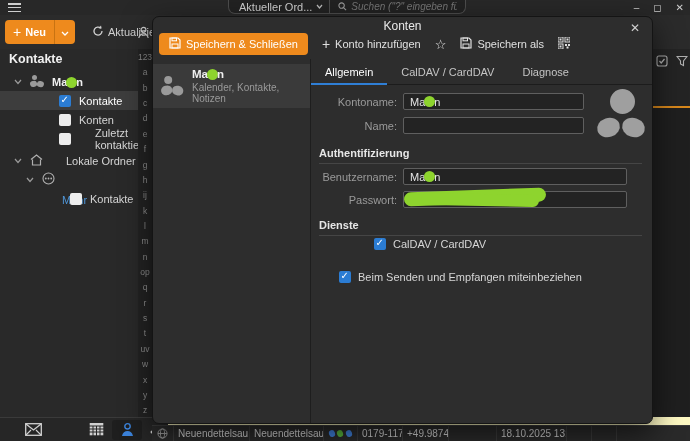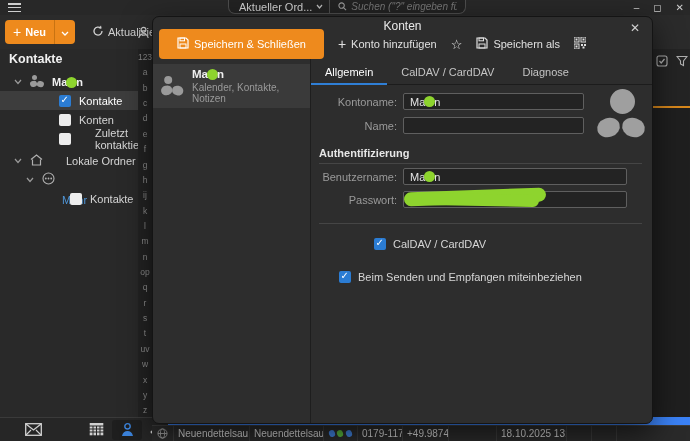--- a/index.html
+++ b/index.html
@@ -1,19 +1,19 @@
 <!DOCTYPE html>
 <html><head>
 <meta charset="utf-8">
 <style>
   * { margin:0; padding:0; box-sizing:border-box; }
   html,body { background:#1b1b1b; }
   .app {
     position:relative; width:690px; height:441px; overflow:hidden;
-    background:#3b82f6; font-family:"Liberation Sans", sans-serif;
+    background:#fef9c3; font-family:"Liberation Sans", sans-serif;
     font-size:11px; color:#d6d6d6;
   }
   .abs { position:absolute; }
 
   
   .titlebar { left:0; top:0; width:690px; height:15px; background:#282828; }
   .hamburger { left:8px; top:3px; width:13px; height:9px; display:flex; flex-direction:column; justify-content:space-between; cursor:pointer; }
   .hamburger i { display:block; height:1.5px; background:#cfcfcf; }
   .tb-combo { left:228px; top:0px; width:238px; height:14px; border:1px solid #4d4d4d; border-radius:0 0 7px 7px; border-top:none; display:flex; align-items:center; background:#222; }
   .tb-folder { display:flex; align-items:center; gap:4px; padding:0 6px 0 10px; height:100%; border-right:1px solid #4d4d4d; color:#cfcfcf; cursor:pointer; white-space:nowrap; }
@@ -71,21 +71,21 @@
   .status-row { left:152px; top:425px; width:538px; height:16px; background:#2a2a2a; border-top:1px solid #3c3c3c; display:flex; align-items:center; color:#cfcfcf; font-size:10px; overflow:hidden; }
   .st-cell { height:16px; display:flex; align-items:center; padding:0 4px; border-right:1px solid #3a3a3a; white-space:nowrap; overflow:hidden; flex:0 0 auto; }
   .blob { width:9px; height:7px; border-radius:50%; display:inline-block; margin:0 1px; }
 
   
   .dialog { left:152px; top:16px; width:501px; height:408px; background:#2d2d2d; border:1px solid #141414; border-radius:7px; box-shadow:0 10px 30px rgba(0,0,0,0.6); z-index:10; }
   .dlg-title { position:absolute; left:0; top:0; width:100%; height:16px; text-align:center; font-size:12px; color:#e8e8e8; line-height:18px; }
   .dlg-close { position:absolute; right:12px; top:4px; color:#d0d0d0; font-size:12px; cursor:pointer; }
   .dlg-toolbar { position:absolute; left:6px; top:14px; right:6px; height:26px; display:flex; align-items:center; gap:14px; }
   .dbtn { display:flex; align-items:center; gap:5px; color:#e0e0e0; cursor:pointer; white-space:nowrap; }
-  .dbtn-primary { background:#ee8a1d; color:#fff; border-radius:4px; height:30px; padding:0 18px; }
+  .dbtn-primary { background:#ee8a1d; color:#fff; border-radius:4px; height:22px; padding:0 10px; }
   .dbtn .star { font-size:13px; line-height:1; }
   .dlg-body { position:absolute; left:0; top:42px; width:499px; height:364px; display:flex; }
   .dlg-left { width:158px; height:100%; border-right:1px solid #1e1e1e; }
   .acct-item { margin-top:5px; height:44px; background:#3a3a3a; display:flex; align-items:center; gap:8px; padding:0 8px; cursor:pointer; }
   .grp.big2 { transform:scale(1.6); transform-origin:left center; margin-right:8px; }
   .acct-name { color:#f0f0f0; font-size:11.5px; }
   .acct-sub { color:#9a9a9a; font-size:10px; margin-top:2px; }
   .dlg-right { position:relative; flex:1; }
   .tabs { position:absolute; left:0; top:0; width:100%; height:26px; border-bottom:1px solid #1c1c1c; display:flex; }
   .tab { padding:0 14px; display:flex; align-items:center; color:#c4c4c4; cursor:pointer; position:relative; }
@@ -441,20 +441,21 @@
           </div>
 
           <div class="frow" style="left:0; top:106px;">
             <span class="flabel">Passwort:</span>
             <span class="field" style="width:224px;"></span>
           </div>
           <div class="marker" style="left:93px; top:105px; width:142px; height:14px; transform:rotate(-2deg);"></div>
           <div class="marker" style="left:110px; top:109px; width:118px; height:12px; transform:rotate(1deg);"></div>
 
           <div class="sect" style="top:134px;">
+            <div class="h">Dienste</div>
             <div class="line"></div>
           </div>
 
           <div class="dcb-row" style="left:63px; top:153px;">
             <span class="cb on"></span>
             <span>CalDAV / CardDAV</span>
           </div>
 
           <div class="dcb-row" style="left:28px; top:186px;">
             <span class="cb on"></span>

